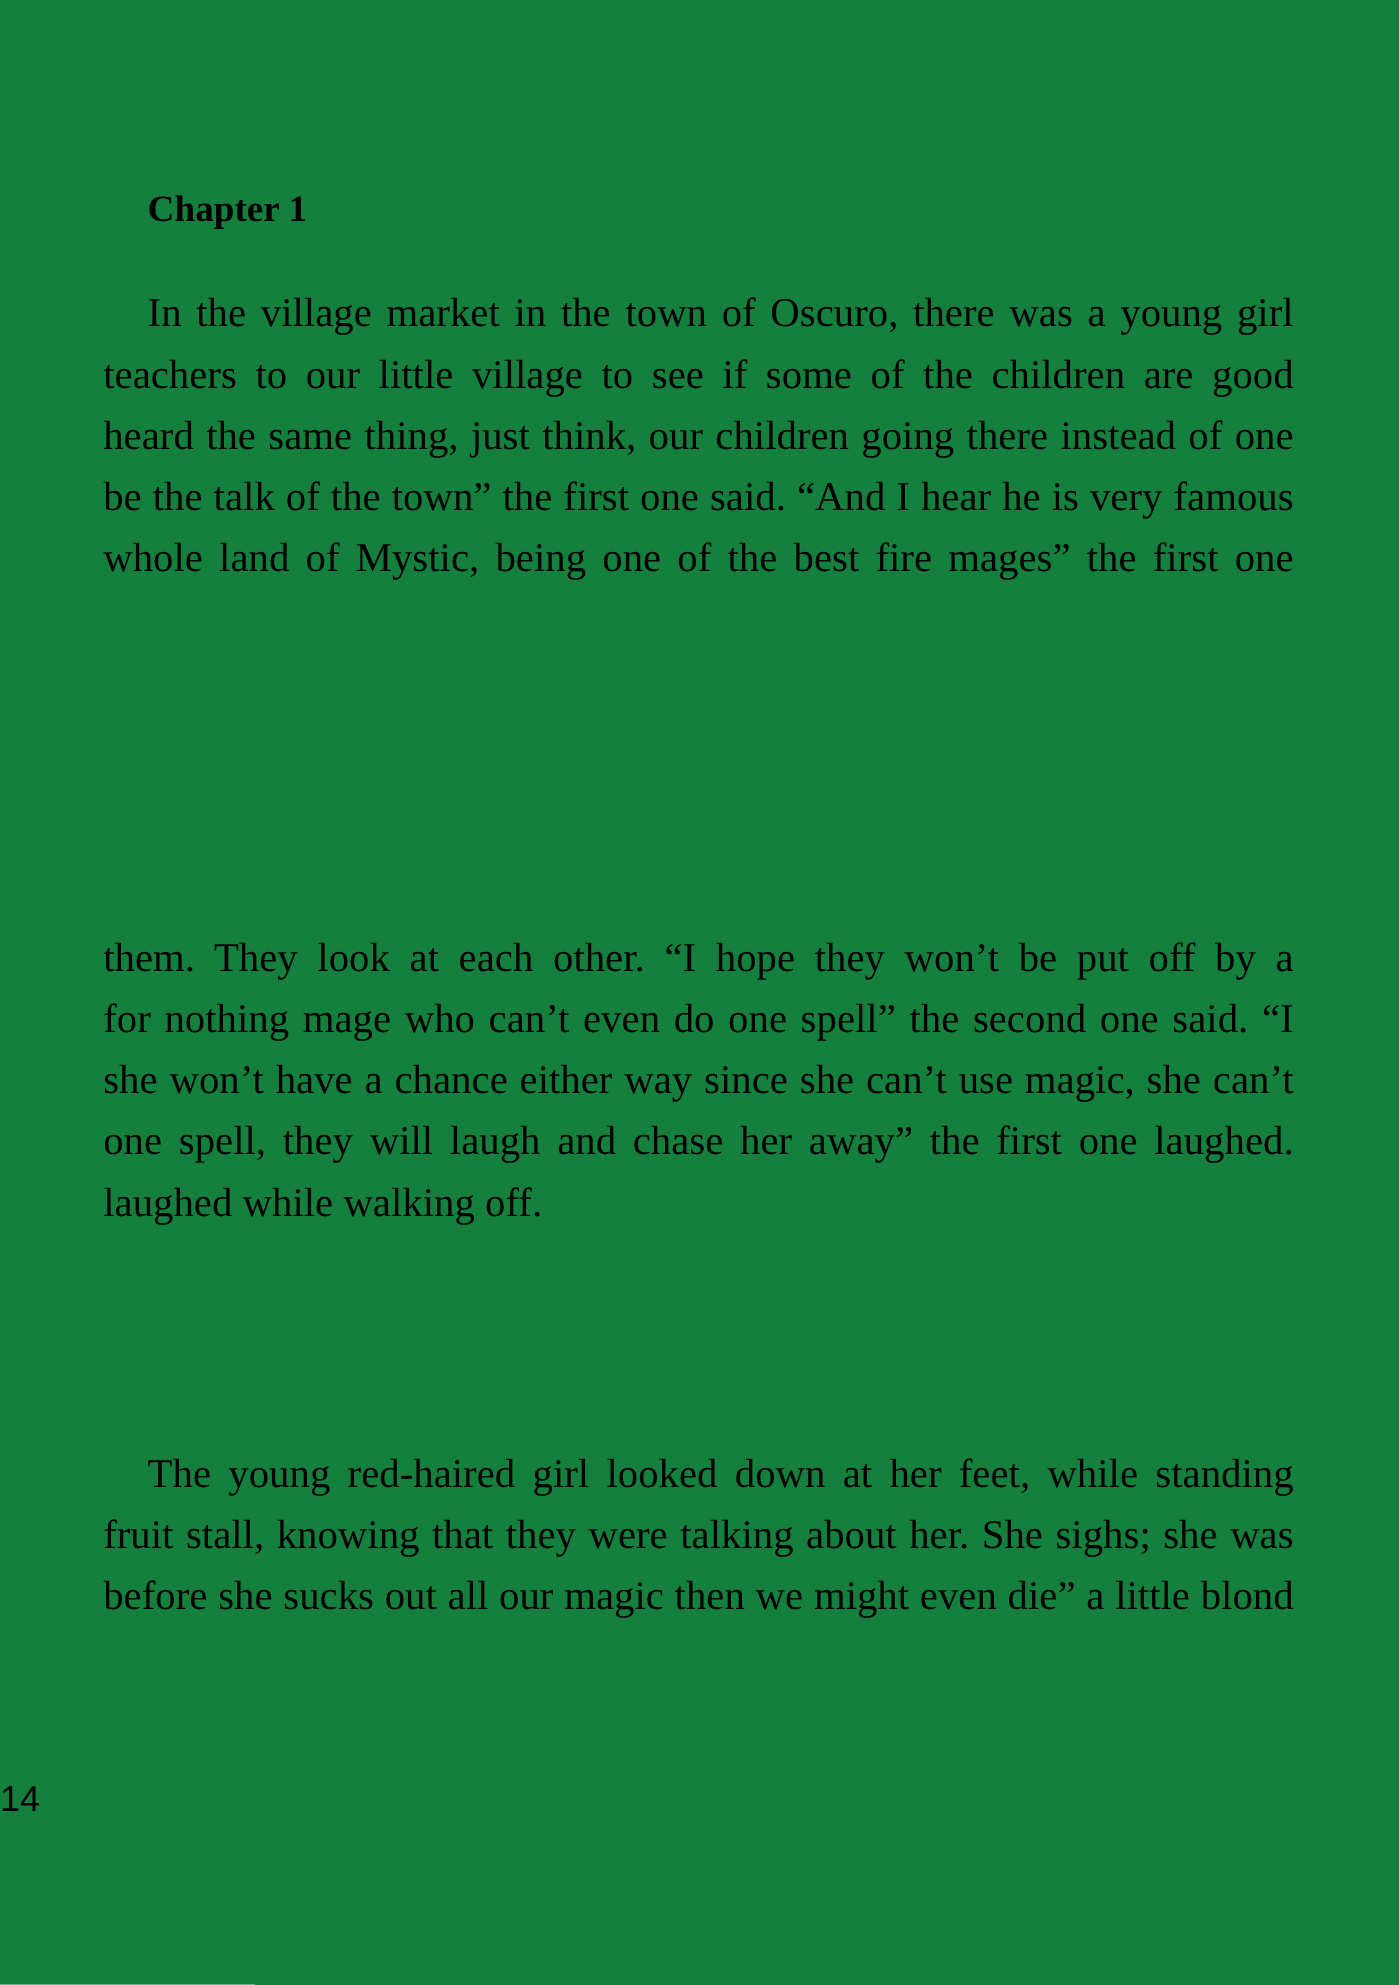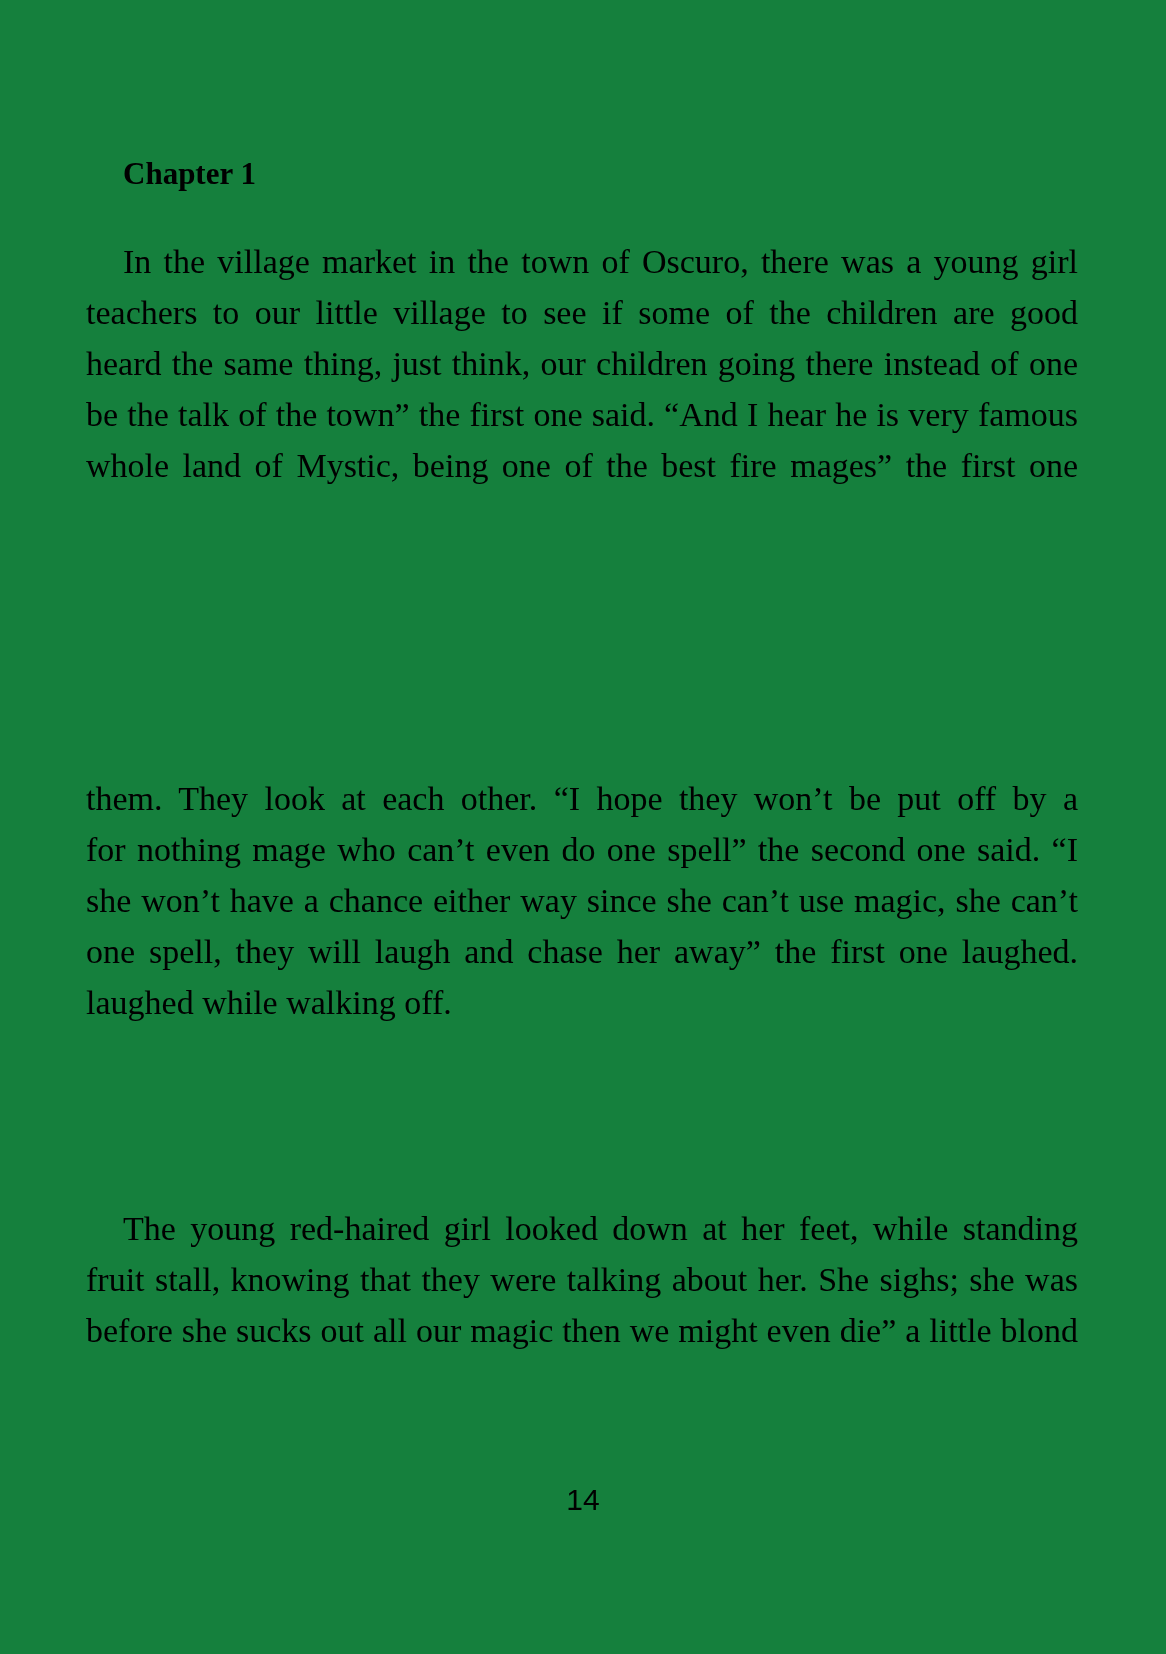--- a/index.html
+++ b/index.html
@@ -47,21 +47,21 @@
     height: 51px;
     overflow: hidden;
   }
   .line.first { text-indent: 37px; }
   .line.last-flush { text-align-last: left; }
   .page-number {
     position: absolute;
     left: 0;
     top: 1474px;
     width: 1166px;
-    text-align: center;
+    text-align: left;
     font-family: "Liberation Sans", sans-serif;
     font-size: 30px;
     line-height: 51px;
   }
 </style>
 </head>
 <body>
 
 <div class="page">
 

